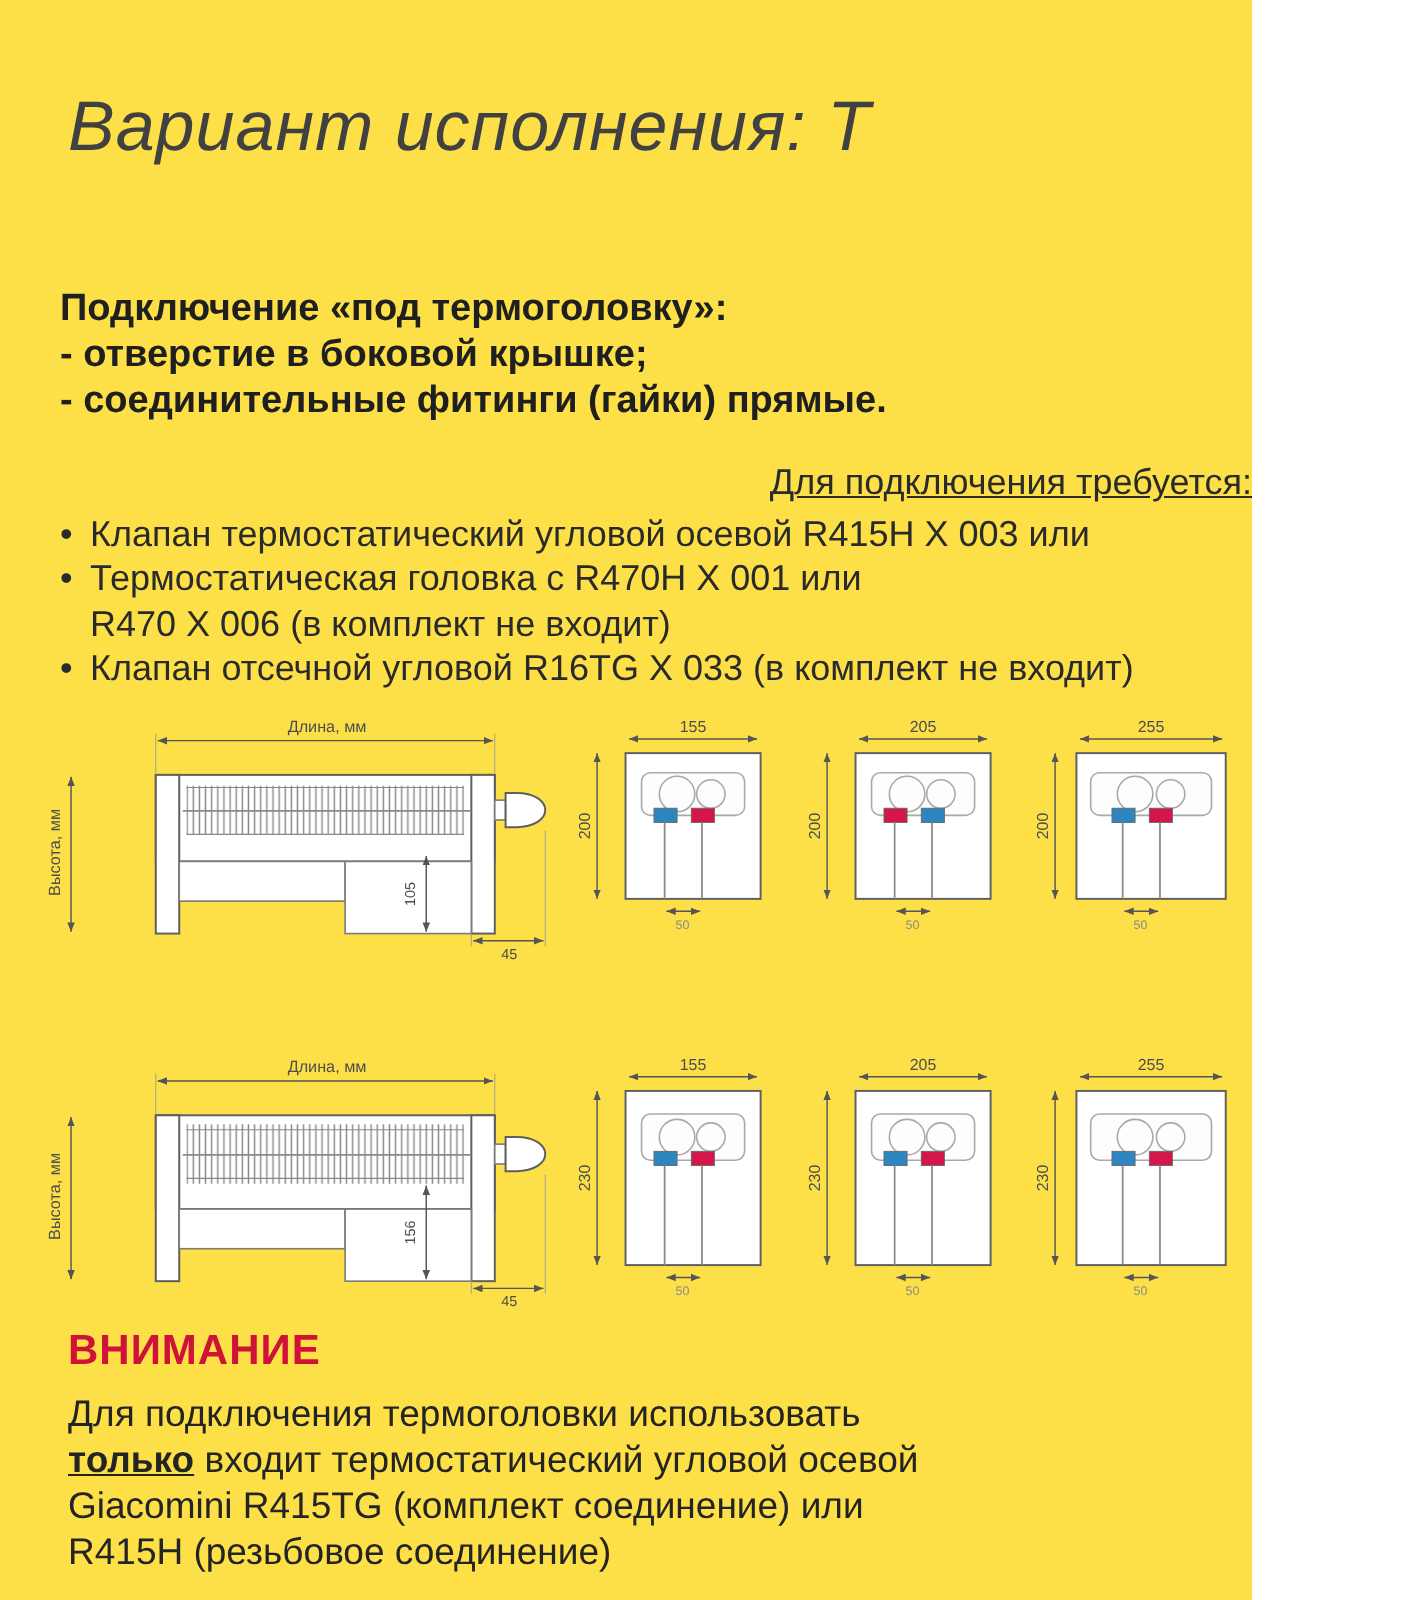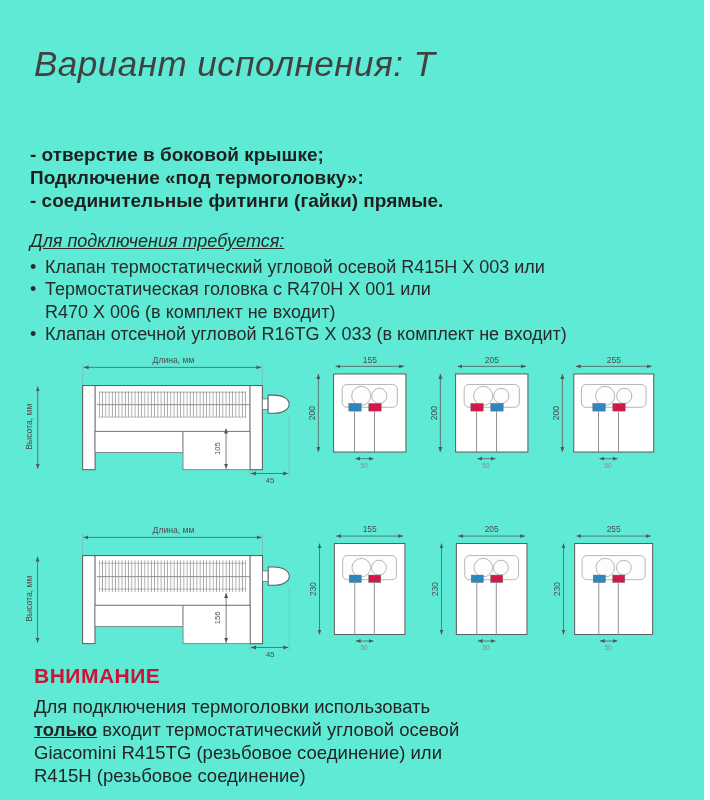--- a/index.html
+++ b/index.html
@@ -1,23 +1,23 @@
 <!DOCTYPE html>
 <html><head>
 <meta charset="utf-8">
 <style>
   html,body{margin:0;padding:0;background:#fff;}
-  .page{position:relative;width:704px;height:800px;background:#5eead4;overflow:hidden;
+  .page{position:relative;width:626px;height:800px;background:#fde047;overflow:hidden;
         font-family:"Liberation Sans",sans-serif;color:#2a2a2a;}
   .title{margin:44px 0 0 34px;font-size:35px;font-style:italic;font-weight:400;
          color:#414141;letter-spacing:.5px;}
   .connection{margin:60px 0 0 30px;font-size:19px;font-weight:700;line-height:1.2;color:#1f1f1f;}
   .connection div{margin:0;}
   .requirements{margin:18px 0 0 30px;font-size:18px;line-height:1.25;}
-  .req-heading{font-style:italic;text-decoration:underline;margin-bottom:3px;}
+  .req-heading{text-decoration:underline;margin-bottom:3px;text-align:right;}
   .req-item{display:flex;}
   .req-bullet{width:15px;flex:0 0 15px;}
   .req-bullet::before{content:"•";}
   .req-cont{padding-left:15px;}
   .diagram-row{display:flex;align-items:flex-start;gap:4px;margin:8px 0 0 22px;}
   .diagram-row.second{margin-top:40px;}
   svg text{font-family:"Liberation Sans",sans-serif;}
   .dim{font-size:9px;fill:#4d4d4d;}
   .dim-sm{font-size:8px;fill:#4d4d4d;}
   .dim-xs{font-size:7px;fill:#8a8a8a;}
@@ -45,22 +45,22 @@
       <line x1="1.2" y1="0" x2="1.2" y2="10" stroke="#8a8a8a" stroke-width="0.8"></line>
     </pattern>
   </defs>
 </svg>
 
 <div class="page">
 
   <h1 class="title">Вариант исполнения: Т</h1>
 
   <div class="connection">
+    <div>Подключение «под термоголовку»:</div>
     <div>- отверстие в боковой крышке;</div>
-    <div>Подключение «под термоголовку»:</div>
     <div>- соединительные фитинги (гайки) прямые.</div>
   </div>
 
   <div class="requirements">
     <div class="req-heading">Для подключения требуется:</div>
     <div class="req-item">
       <span class="req-bullet"></span>
       <span>Клапан термостатический угловой осевой R415H X 003 или</span>
     </div>
     <div class="req-item">
@@ -234,17 +234,17 @@
       <text class="dim-xs" x="61" y="136" text-anchor="middle">50</text>
     </svg>
 
   </div>
 
   <div class="warn-title">ВНИМАНИЕ</div>
   <div class="warn-body">
     <span>Для подключения термоголовки использовать</span><br>
     <span class="emph">только</span>
     <span>входит термостатический угловой осевой</span><br>
-    <span>Giacomini R415TG (резьбовое соединение) или</span><br>
+    <span>Giacomini R415TG (комплект соединение) или</span><br>
     <span>R415H (резьбовое соединение)</span>
   </div>
 
 </div>
 
 </body></html>

